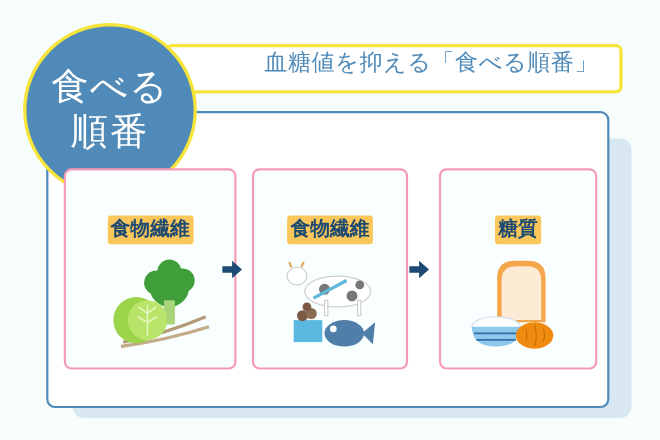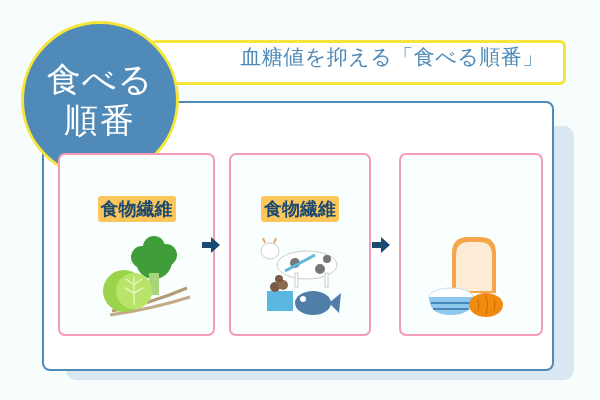--- a/index.html
+++ b/index.html
@@ -79,20 +79,21 @@
     <path d="M84 70 L96 60 L94 80 Z" fill="#4f7fa8"></path>
     <circle cx="58" cy="66" r="3" fill="#fff"></circle>
   </svg>
 </div>
 
 <svg class="arrow" style="left:372px;" viewBox="0 0 18 16">
   <path d="M0 5 H9 V0 L18 8 L9 16 V11 H0 Z" fill="#1d4a72"></path>
 </svg>
 
 <div class="card" style="left:399px; width:144px;">
+  <div class="label">糖質</div>
   <svg class="illus" viewBox="0 0 110 90">
     <path d="M36 60 L36 20 Q36 4 52 4 L64 4 Q80 4 80 20 L80 60 Z" fill="#f5a54a"></path>
     <path d="M40 58 L40 22 Q40 9 53 9 L63 9 Q76 9 76 22 L76 58 Z" fill="#fdebd6"></path>
     <ellipse cx="35" cy="64" rx="22" ry="9" fill="#fff" stroke="#cde"></ellipse>
     <path d="M13 64 Q13 82 35 82 Q57 82 57 64 Z" fill="#8ec8ec"></path>
     <path d="M15 70 H55 M17 76 H53" stroke="#2f6ea8" stroke-width="1.5"></path>
     <ellipse cx="70" cy="72" rx="17" ry="12" fill="#f08b10"></ellipse>
     <path d="M62 66 Q64 72 62 78 M70 62 Q73 72 70 82 M78 66 Q80 72 78 78" stroke="#c66f00" stroke-width="1" fill="none"></path>
   </svg>
 </div>

